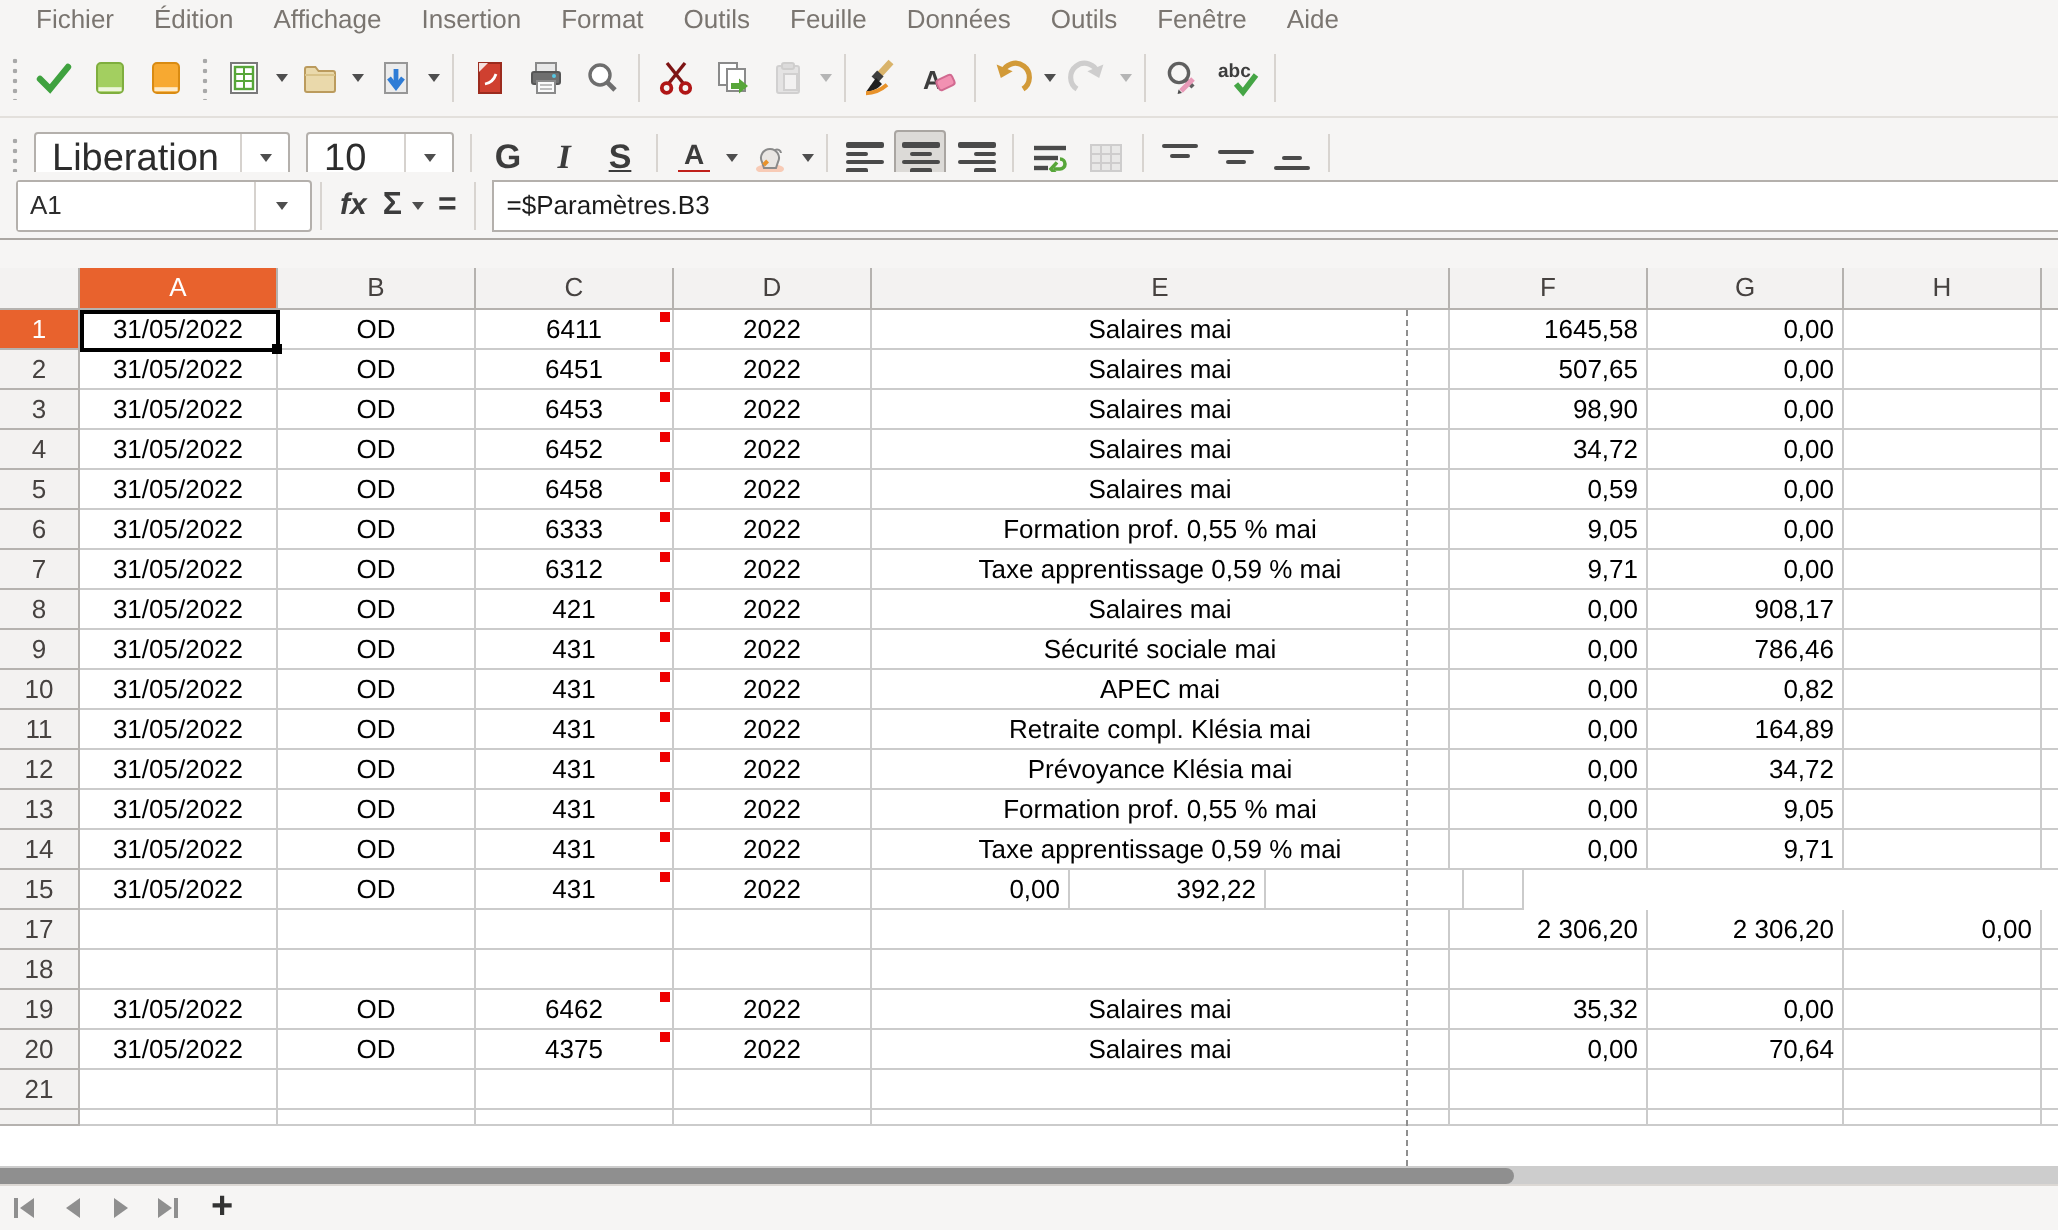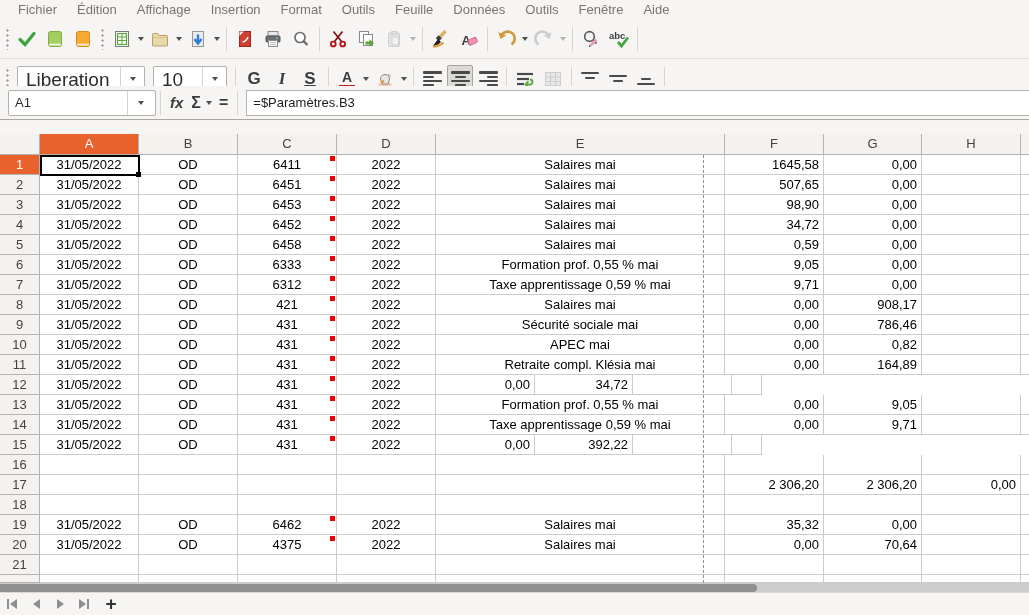--- a/index.html
+++ b/index.html
@@ -526,20 +526,21 @@
           <div class="g-cell r" style="width: 98px;">164,89</div>
           <div class="g-cell r" style="width: 99px;"></div>
           <div class="g-cell" style="width: 30px;"></div>
         </div>
         <div class="g-row">
           <div class="g-cell rowhead" style="width: 40px;">12</div>
           <div class="g-cell c" style="width: 99px;">31/05/2022</div>
           <div class="g-cell c" style="width: 99px;">OD</div>
           <div class="g-cell c" style="width: 99px;">431<span class="note"></span></div>
           <div class="g-cell c" style="width: 99px;">2022</div>
+          <div class="g-cell c" style="width: 289px;">Prévoyance Klésia mai</div>
           <div class="g-cell r" style="width: 99px;">0,00</div>
           <div class="g-cell r" style="width: 98px;">34,72</div>
           <div class="g-cell r" style="width: 99px;"></div>
           <div class="g-cell" style="width: 30px;"></div>
         </div>
         <div class="g-row">
           <div class="g-cell rowhead" style="width: 40px;">13</div>
           <div class="g-cell c" style="width: 99px;">31/05/2022</div>
           <div class="g-cell c" style="width: 99px;">OD</div>
           <div class="g-cell c" style="width: 99px;">431<span class="note"></span></div>
@@ -563,32 +564,20 @@
           <div class="g-cell" style="width: 30px;"></div>
         </div>
         <div class="g-row">
           <div class="g-cell rowhead" style="width: 40px;">15</div>
           <div class="g-cell c" style="width: 99px;">31/05/2022</div>
           <div class="g-cell c" style="width: 99px;">OD</div>
           <div class="g-cell c" style="width: 99px;">431<span class="note"></span></div>
           <div class="g-cell c" style="width: 99px;">2022</div>
           <div class="g-cell r" style="width: 99px;">0,00</div>
           <div class="g-cell r" style="width: 98px;">392,22</div>
-          <div class="g-cell r" style="width: 99px;"></div>
-          <div class="g-cell" style="width: 30px;"></div>
-        </div>
-        <div class="g-row">
-          <div class="g-cell rowhead" style="width: 40px;">16</div>
-          <div class="g-cell c" style="width: 99px;"></div>
-          <div class="g-cell c" style="width: 99px;"></div>
-          <div class="g-cell c" style="width: 99px;"></div>
-          <div class="g-cell c" style="width: 99px;"></div>
-          <div class="g-cell c" style="width: 289px;"></div>
-          <div class="g-cell r" style="width: 99px;"></div>
-          <div class="g-cell r" style="width: 98px;"></div>
           <div class="g-cell r" style="width: 99px;"></div>
           <div class="g-cell" style="width: 30px;"></div>
         </div>
         <div class="g-row">
           <div class="g-cell rowhead" style="width: 40px;">17</div>
           <div class="g-cell c" style="width: 99px;"></div>
           <div class="g-cell c" style="width: 99px;"></div>
           <div class="g-cell c" style="width: 99px;"></div>
           <div class="g-cell c" style="width: 99px;"></div>
           <div class="g-cell c" style="width: 289px;"></div>

